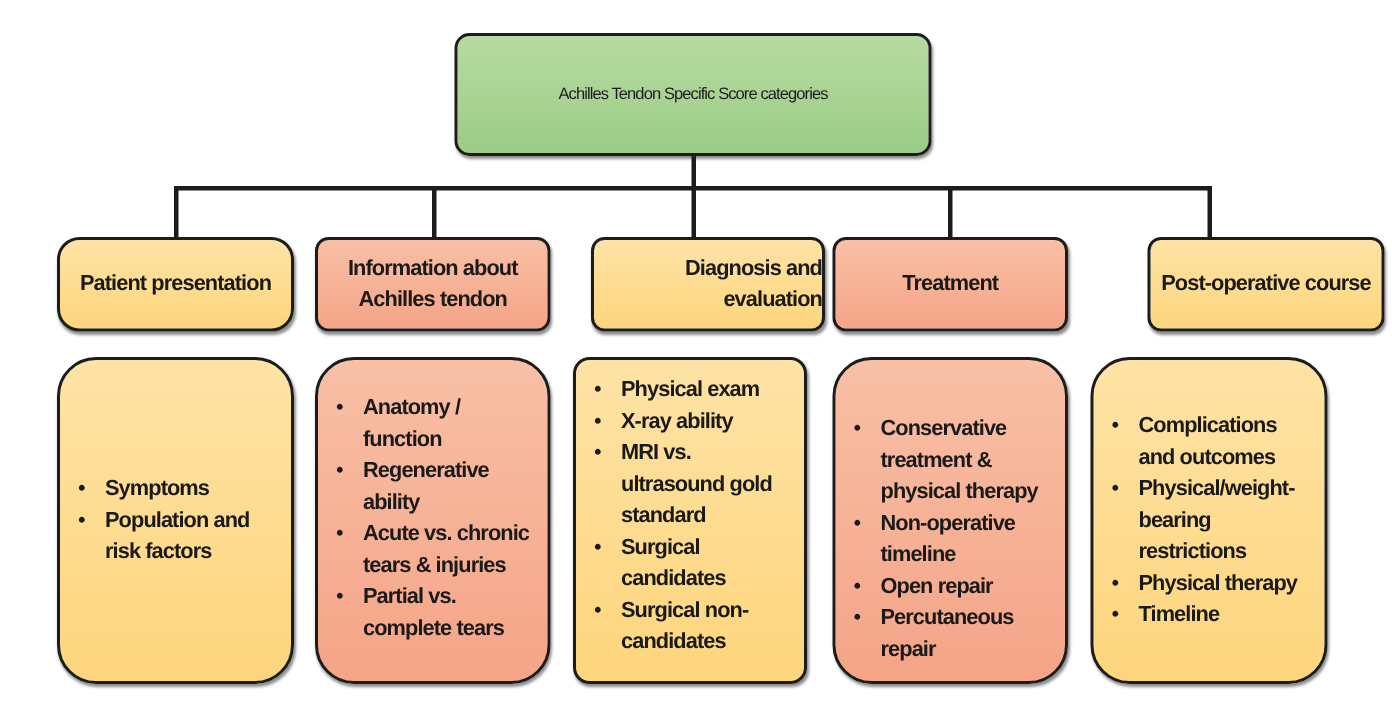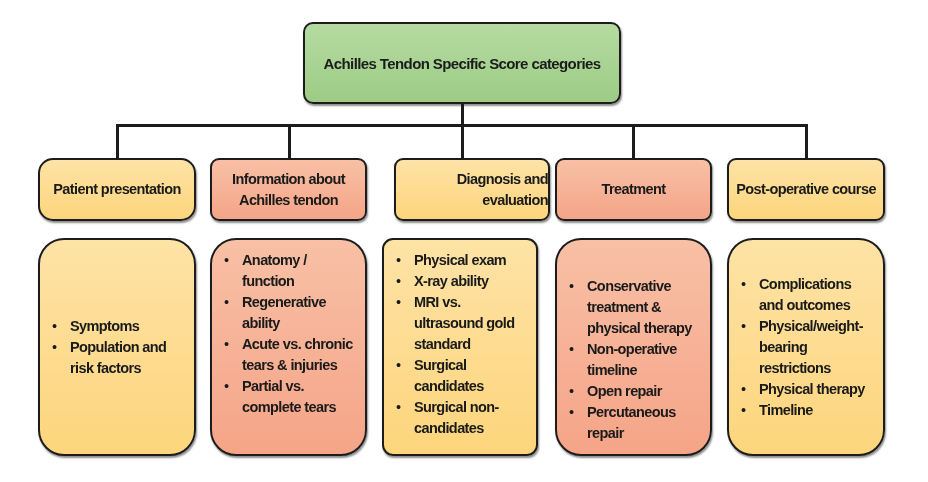--- a/index.html
+++ b/index.html
@@ -3,21 +3,21 @@
 <meta charset="utf-8">
 <style>
   html, body { margin: 0; padding: 0; background: #ffffff; }
   body { width: 928px; height: 482px; position: relative; overflow: hidden;
          font-family: "Liberation Sans", sans-serif; color: #1a1a1a; }
   .box { position: absolute; box-sizing: border-box; border: 2.5px solid #1c1c1c;
          box-shadow: 1px 2px 2px rgba(0,0,0,0.45); }
   .title-box { left: 303px; top: 22px; width: 318px; height: 82px; border-radius: 10px;
                background: linear-gradient(#b6dba2, #9ccc85);
                display: flex; align-items: center; justify-content: center; }
-  .title-text { font-weight: bold; font-size: 15px; letter-spacing: -0.6px; color: #1c1c1c; }
+  .title-text { font-weight: normal; font-size: 11px; letter-spacing: -0.6px; color: #1c1c1c; }
   .line { position: absolute; background: #1c1c1c; }
   .head { top: 158px; height: 63px; border-radius: 9px; display: flex;
           align-items: center; justify-content: center; text-align: center;
           font-weight: bold; font-size: 14.5px; letter-spacing: -0.6px; line-height: 21px; }
   .body { top: 238px; height: 218px; border-radius: 26px; display: flex; align-items: center;
           padding: 0 10px 0 8px; }
   .yellow { background: linear-gradient(#fee3a6, #fdd57c); }
   .salmon { background: linear-gradient(#f8c0a6, #f5a487); }
   ul { margin: 0; padding: 0; list-style: none; }
   li { position: relative; padding-left: 22px; font-weight: bold; font-size: 14.5px;
@@ -45,21 +45,21 @@
 <div class="box body yellow" style="left:38px; width:158px;">
   <ul>
     <li>Symptoms</li>
     <li>Population and risk factors</li>
   </ul>
 </div>
 
 <div class="box head salmon" style="left:210px; width:157px;justify-content:flex-end;">
   <span>Information about Achilles tendon</span>
 </div>
-<div class="box body salmon" style="left:210px; width:157px; align-items:flex-start; padding-top:10px;">
+<div class="box body salmon" style="left:210px; width:157px; align-items:flex-start; padding-top:22px;">
   <ul>
     <li>Anatomy / function</li>
     <li>Regenerative ability</li>
     <li>Acute vs. chronic tears &amp; injuries</li>
     <li>Partial vs. complete tears</li>
   </ul>
 </div>
 
 <div class="box head yellow" style="left:394px; width:156px;text-align:right;">
   <span>Diagnosis and evaluation</span>
@@ -79,21 +79,21 @@
 </div>
 <div class="box body salmon" style="left:555px; width:157px; align-items:flex-start; padding-top:36px;">
   <ul>
     <li>Conservative treatment &amp; physical therapy</li>
     <li>Non-operative timeline</li>
     <li>Open repair</li>
     <li>Percutaneous repair</li>
   </ul>
 </div>
 
-<div class="box head yellow" style="left:727px; width:158px;">
+<div class="box head yellow" style="left:765px; width:158px;">
   <span>Post-operative course</span>
 </div>
 <div class="box body yellow" style="left:727px; width:158px;justify-content:flex-end;">
   <ul>
     <li>Complications and outcomes</li>
     <li>Physical/weight-bearing restrictions</li>
     <li>Physical therapy</li>
     <li>Timeline</li>
   </ul>
 </div>

